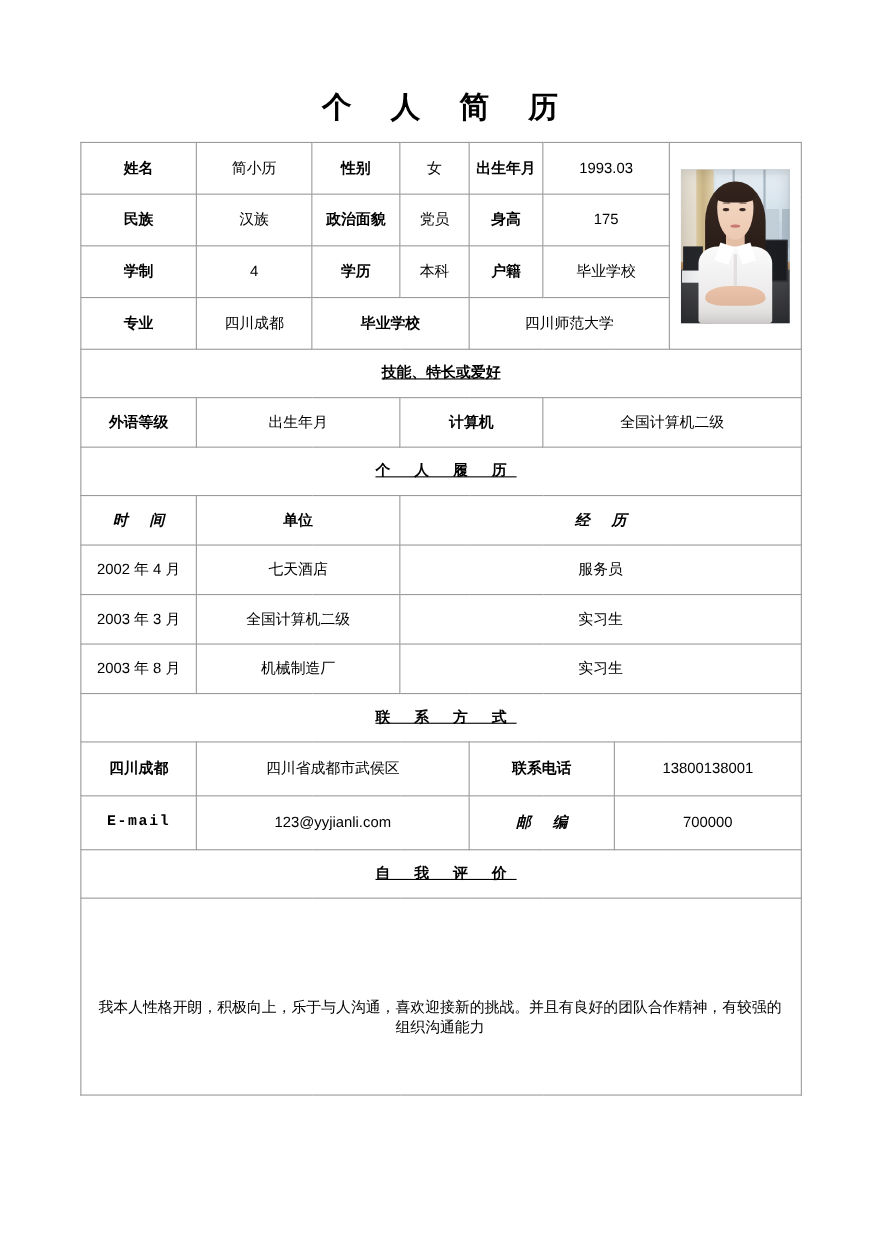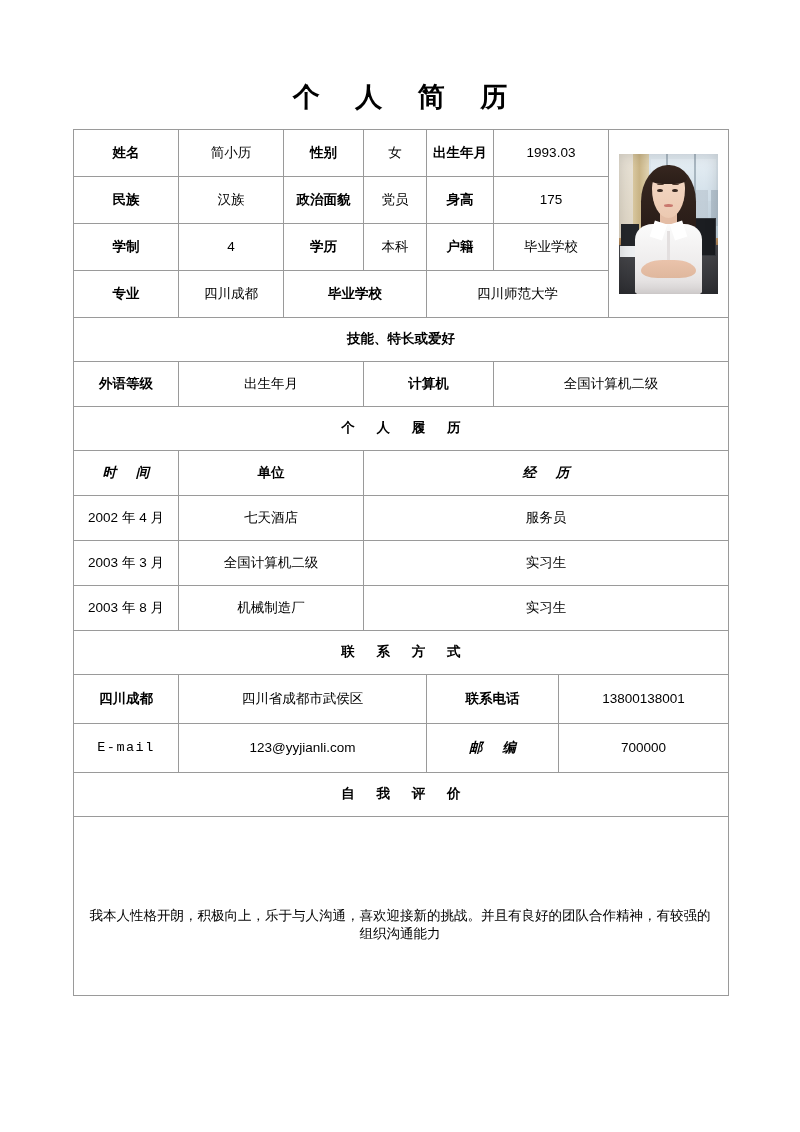--- a/index.html
+++ b/index.html
@@ -53,38 +53,39 @@
     color: #000;
     background: #fff;
   }
   .lbl {
     font-weight: bold;
   }
   .sec-head {
     font-weight: bold;
     font-size: 14.5px;
     height: 43px;
+    text-decoration: underline;
   }
   .sec-head.spaced {
     letter-spacing: 9px;
     text-indent: 9px;
   }
   .r-info td { height: 46px; }
   .r-skillrow td { height: 44px; }
   .r-exphead td { height: 44px; font-weight: bold; }
   .r-exp td { height: 44px; }
   .r-contact td { height: 48px; }
   .spaced-lbl {
     letter-spacing: 8px;
     text-indent: 8px;
     font-style: italic;
   }
   .mono-lbl {
     font-family: "Liberation Mono", "DejaVu Sans Mono", monospace;
-    font-weight: normal;
+    font-weight: bold;
     font-size: 13px;
     letter-spacing: 1.5px;
   }
   .photo-cell {
     padding: 0;
     vertical-align: top;
   }
   .photo-wrap {
     width: 100%;
     height: 100%;

